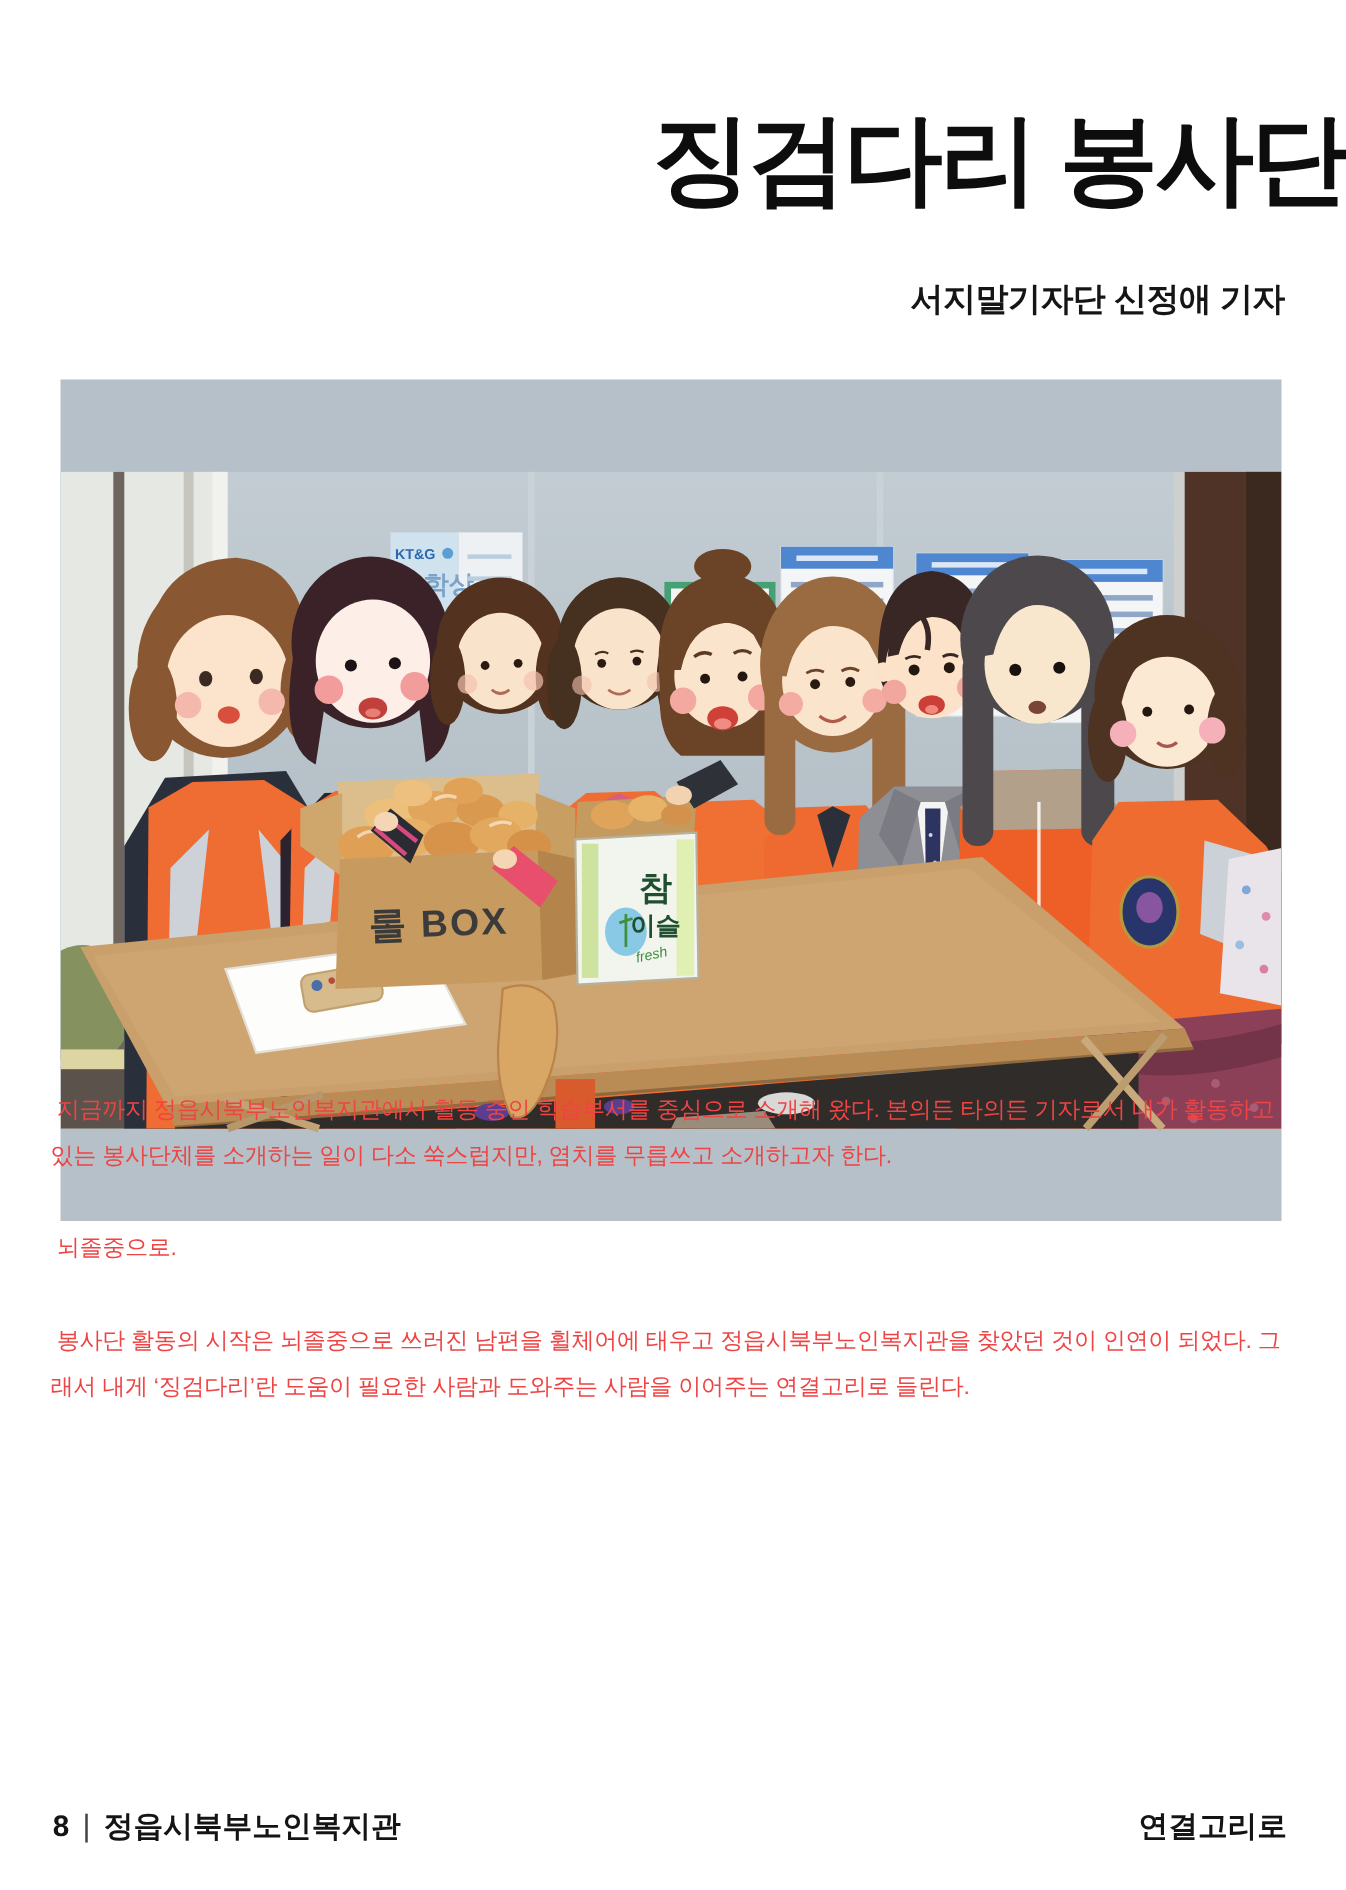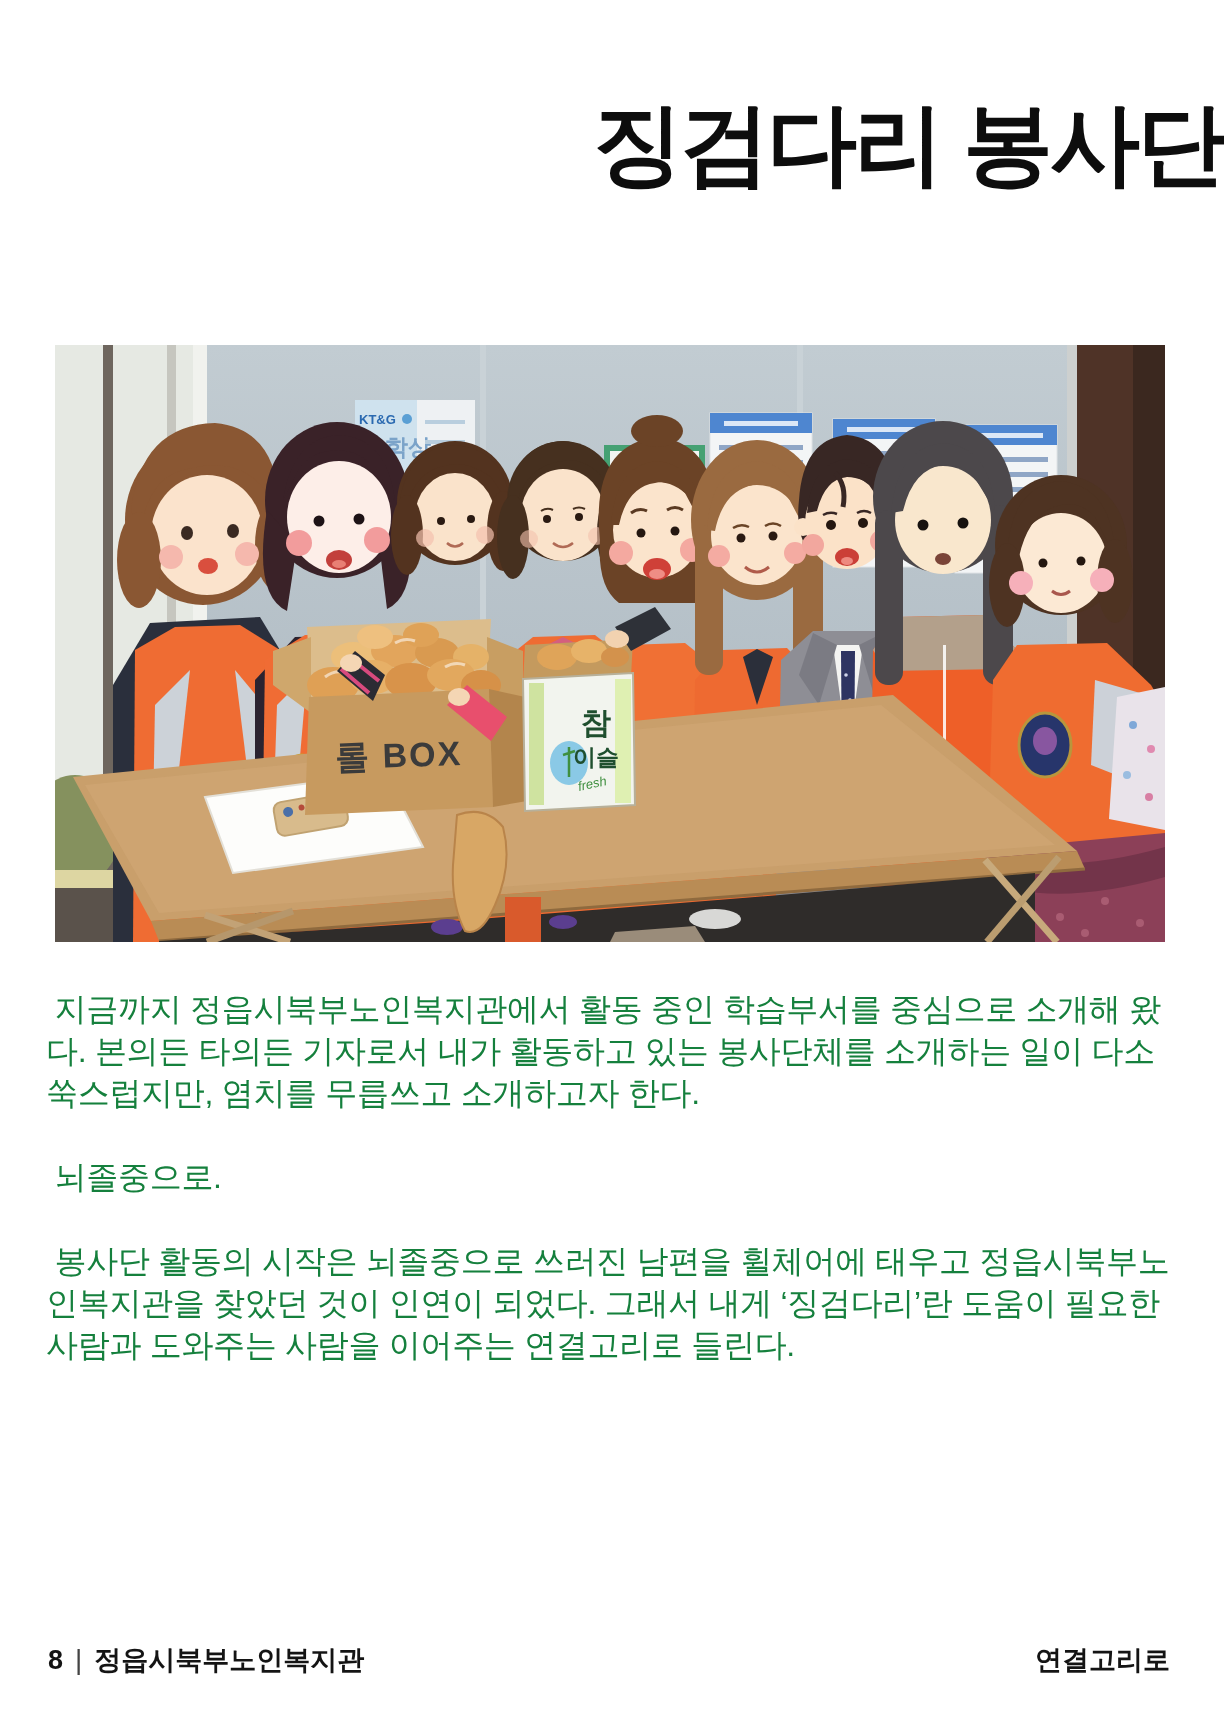--- a/index.html
+++ b/index.html
@@ -11,46 +11,47 @@
   .page{position:absolute;inset:0;}
   .title{
     position:absolute;top:84px;left:0;width:100%;margin:0;
     text-align:right;font-size:90px;font-weight:800;letter-spacing:-3px;color:#0d0d0d;
   }
   .byline{
     position:absolute;top:252px;right:56px;
     font-size:30px;font-weight:600;color:#151515;letter-spacing:-0.5px;
   }
   .photo{
-    position:absolute;left:55px;top:345px;width:1110px;height:597px;margin:0;
+    position:absolute;left:55px;top:345px;width:1110px;height:765px;margin:0;
     background:#b5c0c8;overflow:hidden;
   }
   .photo svg{display:block;width:100%;height:100%;}
   .article{
     position:absolute;left:46px;right:44px;top:988px;
-    font-size:32px;line-height:42px;font-weight:500;color:#15803d;
+    font-size:21px;line-height:42px;font-weight:500;color:#ef4444;
     letter-spacing:-0.3px;
   }
   .article p{margin:0 0 42px 0;white-space:pre-wrap;word-break:normal;}
   .footer{
     position:absolute;left:48px;right:54px;top:1642px;
     display:flex;justify-content:space-between;align-items:baseline;
     font-size:27px;font-weight:700;color:#141414;
   }
   .footer .sep{font-weight:300;color:#444;margin:0 12px;font-size:28px;}
   .f-left{display:flex;align-items:baseline;}
   text{font-family:"Liberation Sans","DejaVu Sans",sans-serif;}
 </style>
 </head>
 <body>
 
 <main class="page">
 
   <h1 class="title">징검다리 봉사단</h1>
 
+  <div class="byline">서지말기자단 신정애 기자</div>
 
   <figure class="photo">
     <svg viewBox="0 0 1110 597">
       <defs>
         <linearGradient id="wallg" x1="0" y1="0" x2="0" y2="1">
           <stop offset="0" stop-color="#c2ccd2"></stop>
             <stop offset="1" stop-color="#a9b5be"></stop>
         </linearGradient>
       </defs>
 

